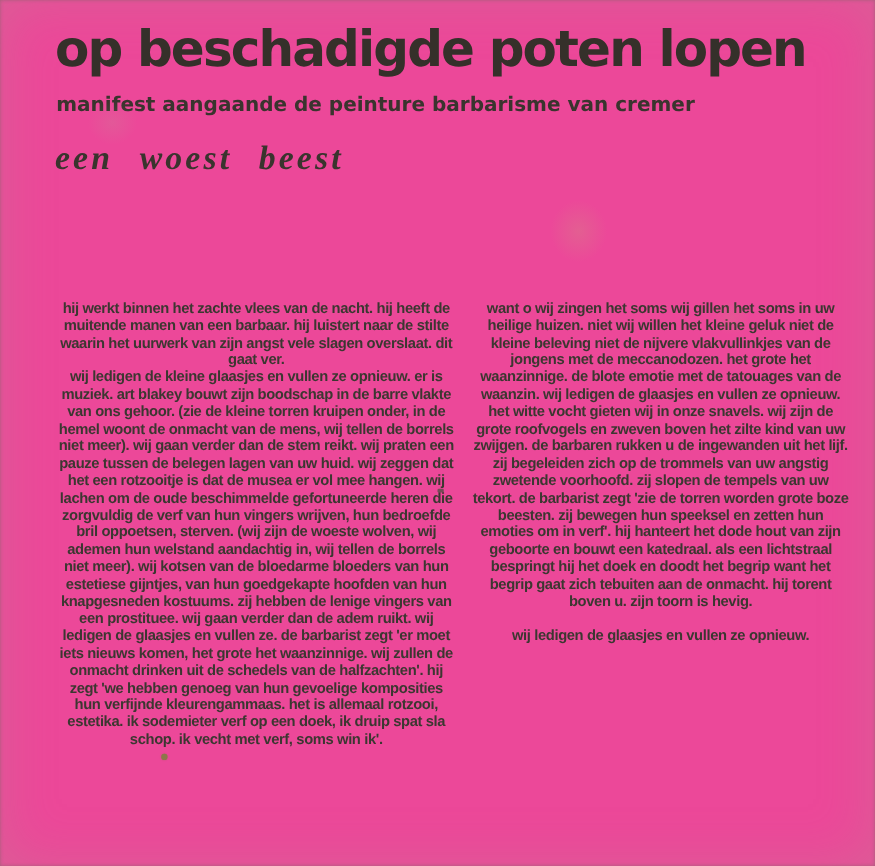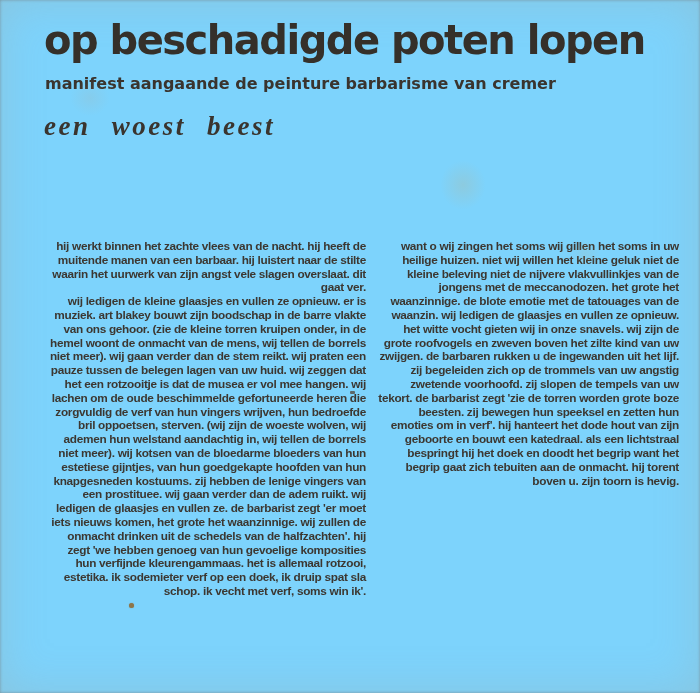--- a/index.html
+++ b/index.html
@@ -5,21 +5,21 @@
   html, body {
     margin: 0;
     padding: 0;
     background: #c9c5bf;
   }
   .page {
     position: relative;
     width: 700px;
     height: 693px;
     margin: 0 auto;
-    background: #7dd3fc;
+    background: #ec4899;
     box-shadow:
       inset 0 0 3px rgba(110, 102, 92, 0.55),
       inset 0 0 45px rgba(168, 158, 145, 0.28);
     overflow: hidden;
     color: #3b3630;
   }
   .header {
     position: absolute;
     left: 44px;
     top: 18px;
@@ -60,21 +60,21 @@
     display: flex;
     gap: 12px;
   }
   .col {
     font-family: "Liberation Sans", sans-serif;
     font-weight: bold;
     font-size: 11.8px;
     line-height: 13.8px;
     letter-spacing: -0.3px;
     color: #3c3731;
-    text-align: right;
+    text-align: center;
   }
   .col-left  { width: 322px; }
   .col-right { width: 301px; }
   .col p { margin: 0; }
   .col-right p.spaced { margin-top: 14px; }
 
   
   .speck {
     position: absolute;
     border-radius: 50%;
@@ -120,20 +120,21 @@
     <p class="motto">een woest beest</p>
   </header>
 
   <main class="columns">
     <div class="col col-left">
       <p>hij werkt binnen het zachte vlees van de nacht. hij heeft de muitende manen van een barbaar. hij luistert naar de stilte waarin het uurwerk van zijn angst vele slagen overslaat. dit gaat ver.</p>
       <p>wij ledigen de kleine glaasjes en vullen ze opnieuw. er is muziek. art blakey bouwt zijn boodschap in de barre vlakte van ons gehoor. (zie de kleine torren kruipen onder, in de hemel woont de onmacht van de mens, wij tellen de borrels niet meer). wij gaan verder dan de stem reikt. wij praten een pauze tussen de belegen lagen van uw huid. wij zeggen dat het een rotzooitje is dat de musea er vol mee hangen. wij lachen om de oude beschimmelde gefortuneerde heren die zorgvuldig de verf van hun vingers wrijven, hun bedroefde bril oppoetsen, sterven. (wij zijn de woeste wolven, wij ademen hun welstand aandachtig in, wij tellen de borrels niet meer). wij kotsen van de bloedarme bloeders van hun estetiese gijntjes, van hun goedgekapte hoofden van hun knapgesneden kostuums. zij hebben de lenige vingers van een prostituee. wij gaan verder dan de adem ruikt. wij ledigen de glaasjes en vullen ze. de barbarist zegt 'er moet iets nieuws komen, het grote het waanzinnige. wij zullen de onmacht drinken uit de schedels van de halfzachten'. hij zegt 'we hebben genoeg van hun gevoelige komposities hun verfijnde kleurengammaas. het is allemaal rotzooi, estetika. ik sodemieter verf op een doek, ik druip spat sla schop. ik vecht met verf, soms win ik'.</p>
     </div>
     <div class="col col-right">
       <p>want o wij zingen het soms wij gillen het soms in uw heilige huizen. niet wij willen het kleine geluk niet de kleine beleving niet de nijvere vlakvullinkjes van de jongens met de meccanodozen. het grote het waanzinnige. de blote emotie met de tatouages van de waanzin. wij ledigen de glaasjes en vullen ze opnieuw. het witte vocht gieten wij in onze snavels. wij zijn de grote roofvogels en zweven boven het zilte kind van uw zwijgen. de barbaren rukken u de ingewanden uit het lijf. zij begeleiden zich op de trommels van uw angstig zwetende voorhoofd. zij slopen de tempels van uw tekort. de barbarist zegt 'zie de torren worden grote boze beesten. zij bewegen hun speeksel en zetten hun emoties om in verf'. hij hanteert het dode hout van zijn geboorte en bouwt een katedraal. als een lichtstraal bespringt hij het doek en doodt het begrip want het begrip gaat zich tebuiten aan de onmacht. hij torent boven u. zijn toorn is hevig.</p>
+      <p class="spaced">wij ledigen de glaasjes en vullen ze opnieuw.</p>
     </div>
   </main>
 
   <span class="speck speck-dot"></span>
   <span class="speck speck-mark"></span>
   <span class="speck stain-a"></span>
   <span class="speck stain-b"></span>
   <span class="speck stain-c"></span>
 
 </div>

